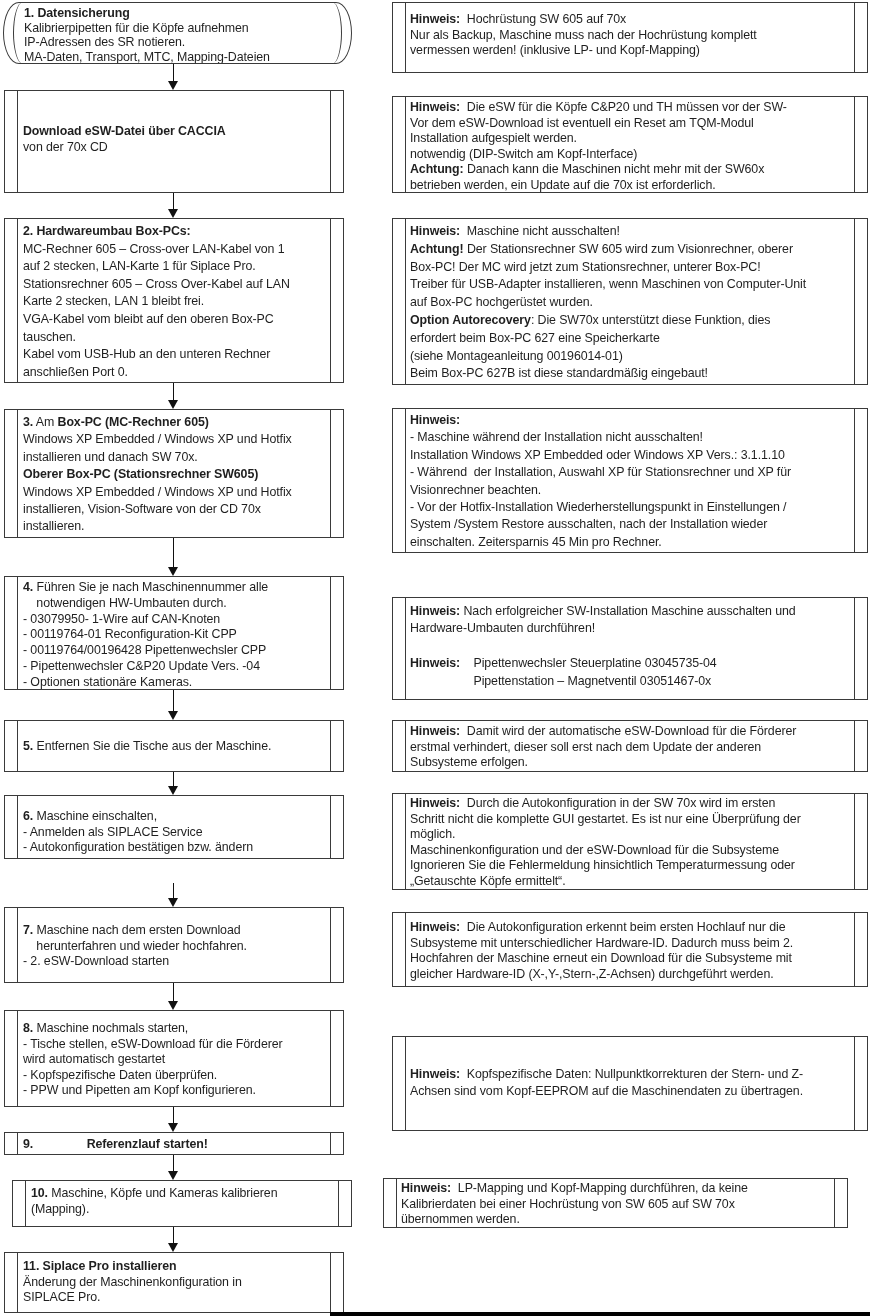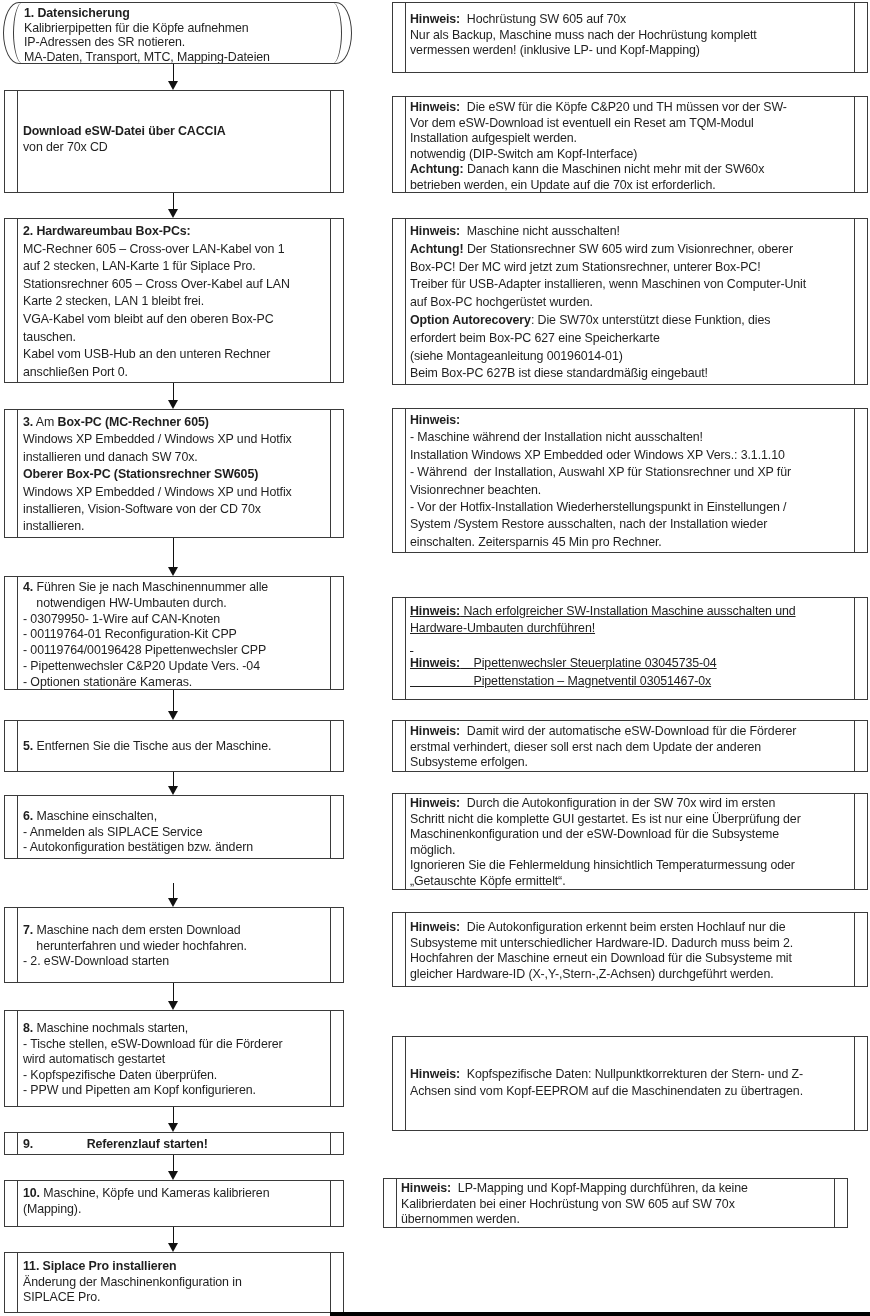--- a/index.html
+++ b/index.html
@@ -158,21 +158,21 @@
   <div class="arrow" style="left:168px;top:1107px;height:25px;"></div>
 
   <div class="box proc" style="left:4px;top:1132px;width:340px;height:23px;">
     <div class="txt" style="padding-top:4px;">
         <div class="line"><b>9.</b>                <b>Referenzlauf starten!</b></div>
       </div>
   </div>
 
   <div class="arrow" style="left:168px;top:1155px;height:25px;"></div>
 
-  <div class="box proc" style="left:4px;top:1180px;width:340px;height:47px;">
+  <div class="box proc" style="left:12px;top:1180px;width:340px;height:47px;">
     <div class="txt" style="padding-top:5px;">
         <div class="line"><b>10.</b> Maschine, Köpfe und Kameras kalibrieren</div>
         <div class="line">(Mapping).</div>
       </div>
   </div>
 
   <div class="arrow" style="left:168px;top:1227px;height:25px;"></div>
 
   <div class="box proc" style="left:4px;top:1252px;width:340px;height:61px;">
     <div class="txt" style="padding-top:6px;">
@@ -222,43 +222,43 @@
         <div class="line">Installation Windows XP Embedded oder Windows XP Vers.: 3.1.1.10</div>
         <div class="line">- Während  der Installation, Auswahl XP für Stationsrechner und XP für</div>
         <div class="line">Visionrechner beachten.</div>
         <div class="line">- Vor der Hotfix-Installation Wiederherstellungspunkt in Einstellungen /</div>
         <div class="line">System /System Restore ausschalten, nach der Installation wieder</div>
         <div class="line">einschalten. Zeitersparnis 45 Min pro Rechner.</div>
       </div>
   </div>
 
   <div class="box proc note" style="left:392px;top:597px;width:476px;height:103px;">
-    <div class="txt" style="padding-top:5px;text-decoration:underline;--lh:17.4px;">
+    <div class="txt" style="padding-top:5px;--lh:17.4px;">
         <div class="line"><b>Hinweis:</b> Nach erfolgreicher SW-Installation Maschine ausschalten und</div>
         <div class="line">Hardware-Umbauten durchführen!</div>
         <div class="line">&nbsp;</div>
         <div class="line"><b>Hinweis:</b>    Pipettenwechsler Steuerplatine 03045735-04</div>
         <div class="line">                   Pipettenstation – Magnetventil 03051467-0x</div>
       </div>
   </div>
 
   <div class="box proc note" style="left:392px;top:720px;width:476px;height:52px;">
     <div class="txt" style="padding-top:3px;">
         <div class="line"><b>Hinweis:</b>  Damit wird der automatische eSW-Download für die Förderer</div>
         <div class="line">erstmal verhindert, dieser soll erst nach dem Update der anderen</div>
         <div class="line">Subsysteme erfolgen.</div>
       </div>
   </div>
 
   <div class="box proc note" style="left:392px;top:793px;width:476px;height:97px;">
     <div class="txt" style="padding-top:2px;">
         <div class="line"><b>Hinweis:</b>  Durch die Autokonfiguration in der SW 70x wird im ersten</div>
         <div class="line">Schritt nicht die komplette GUI gestartet. Es ist nur eine Überprüfung der</div>
+        <div class="line">möglich.</div>
         <div class="line">Maschinenkonfiguration und der eSW-Download für die Subsysteme</div>
-        <div class="line">möglich.</div>
         <div class="line">Ignorieren Sie die Fehlermeldung hinsichtlich Temperaturmessung oder</div>
         <div class="line">„Getauschte Köpfe ermittelt“.</div>
       </div>
   </div>
 
   <div class="box proc note" style="left:392px;top:912px;width:476px;height:75px;">
     <div class="txt" style="padding-top:7px;">
         <div class="line"><b>Hinweis:</b>  Die Autokonfiguration erkennt beim ersten Hochlauf nur die</div>
         <div class="line">Subsysteme mit unterschiedlicher Hardware-ID. Dadurch muss beim 2.</div>
         <div class="line">Hochfahren der Maschine erneut ein Download für die Subsysteme mit</div>

